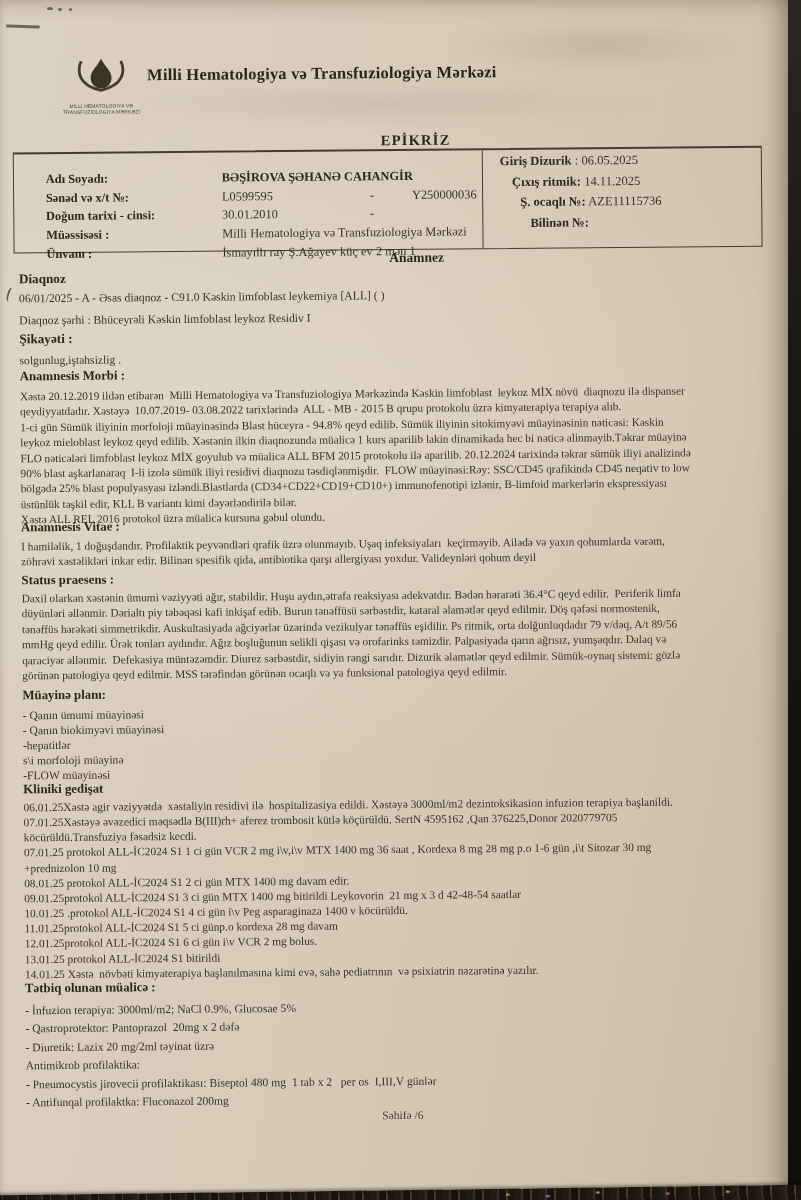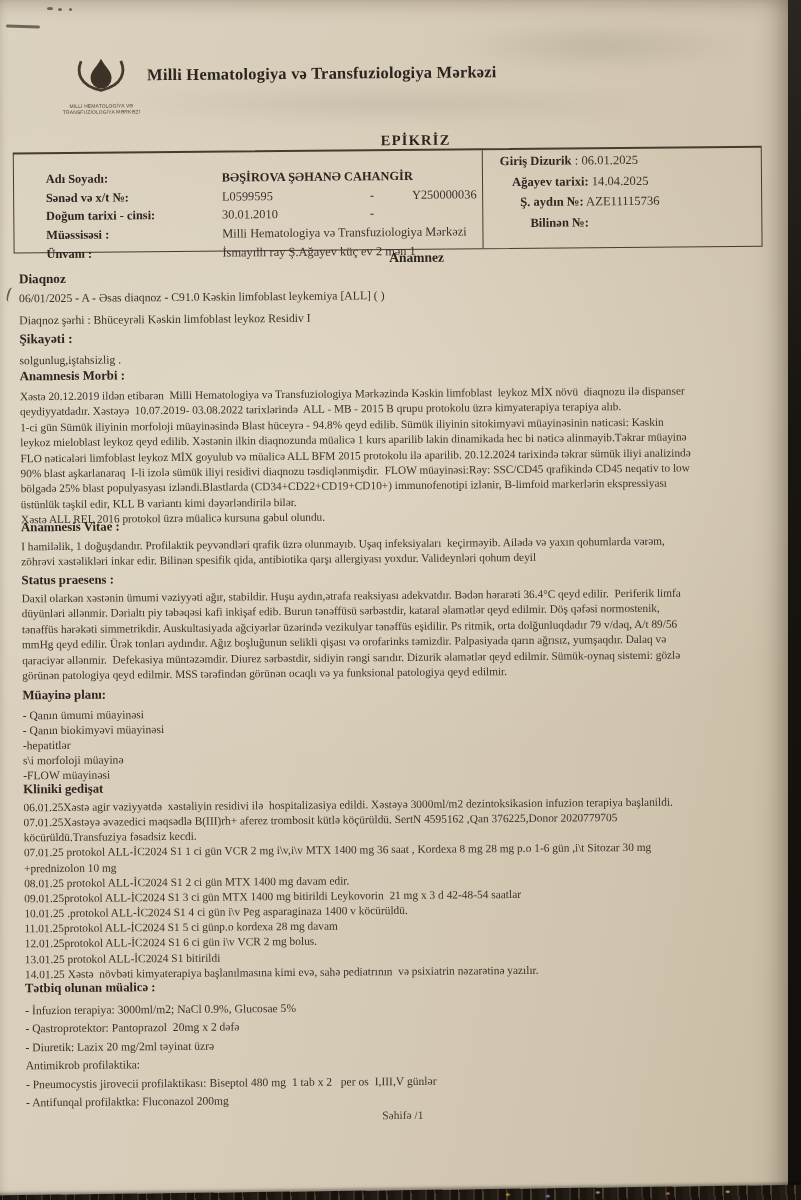--- a/index.html
+++ b/index.html
@@ -111,23 +111,23 @@
         <span class="pt-label">Doğum tarixi - cinsi:</span><span class="pt-val1">30.01.2010</span><span>-</span>
       </div>
       <div class="pt-row">
         <span class="pt-label">Müəssisəsi :</span><span>Milli Hematologiya və Transfuziologiya Mərkəzi</span>
       </div>
       <div class="pt-row">
         <span class="pt-label">Ünvanı :</span><span>İsmayıllı ray Ş.Ağayev küç ev 2 mən 1</span>
       </div>
     </div>
     <div class="pt-right">
-      <div class="pt-rrow" style="padding-left:16px;"><span class="b">Giriş Dizurik</span> <span>: 06.01.2025</span></div>
-      <div class="pt-rrow" style="padding-left:28px;"><span class="b">Ağayev tarixi:</span> <span>14.04.2025</span></div>
-      <div class="pt-rrow" style="padding-left:36px;"><span class="b">Ş. aydın №:</span> <span>AZE11115736</span></div>
+      <div class="pt-rrow" style="padding-left:16px;"><span class="b">Giriş Dizurik</span> <span>: 06.05.2025</span></div>
+      <div class="pt-rrow" style="padding-left:28px;"><span class="b">Çıxış ritmik:</span> <span>14.11.2025</span></div>
+      <div class="pt-rrow" style="padding-left:36px;"><span class="b">Ş. ocaqlı №:</span> <span>AZE11115736</span></div>
       <div class="pt-rrow" style="padding-left:46px;"><span class="b">Bilinən №:</span> <span></span></div>
     </div>
   </div>
 
   <div class="anamnez">Anamnez</div>
 
   <section class="sec" style="top:271px;">
     <div class="pen-tick"></div>
     <div class="sec-h" style="font-size:13.2px;">Diaqnoz</div>
     <div class="sec-lines lh22" style="margin-top:1px;font-size:11.7px;">
@@ -212,18 +212,18 @@
     <div class="sec-lines lh184" style="margin-top:6px;">
         <div class="tline">- İnfuzion terapiya: 3000ml/m2; NaCl 0.9%, Glucosae 5%</div>
         <div class="tline">- Qastroprotektor: Pantoprazol  20mg x 2 dəfə</div>
         <div class="tline">- Diuretik: Lazix 20 mg/2ml təyinat üzrə</div>
         <div class="tline">Antimikrob profilaktika:</div>
         <div class="tline">- Pneumocystis jirovecii profilaktikası: Biseptol 480 mg  1 tab x 2   per os  I,III,V günlər</div>
         <div class="tline">- Antifunqal profilaktka: Fluconazol 200mg</div>
       </div>
   </section>
 
-  <div class="footer">Səhifə /1</div>
+  <div class="footer">Səhifə /6</div>
 
 </div>
 
 <div class="right-strip"></div>
 <div class="bottom-strip"></div>
 
 </body></html>

